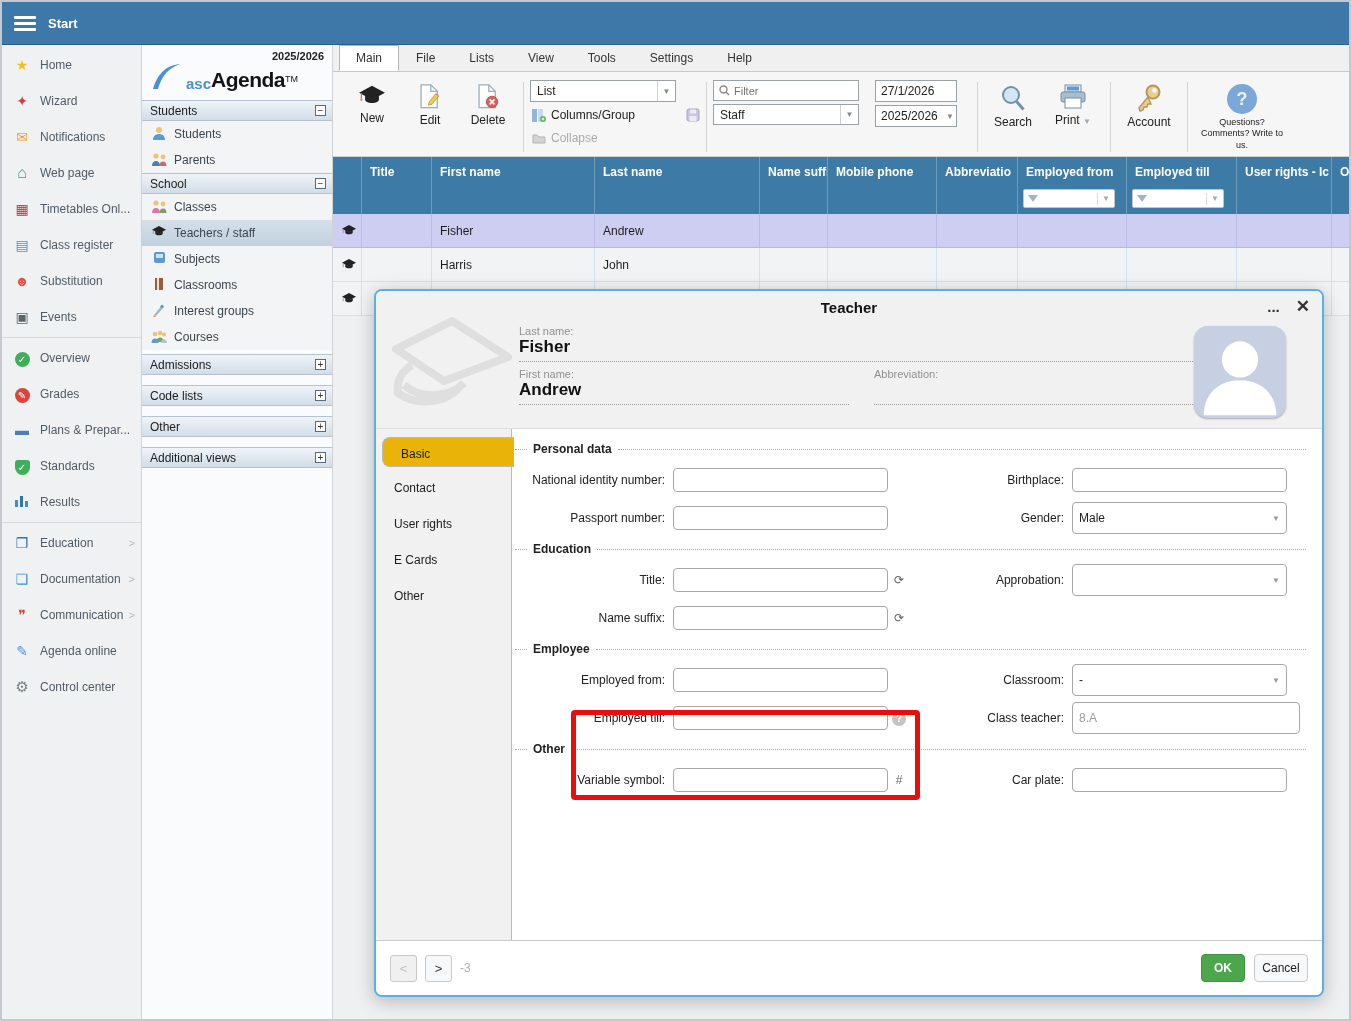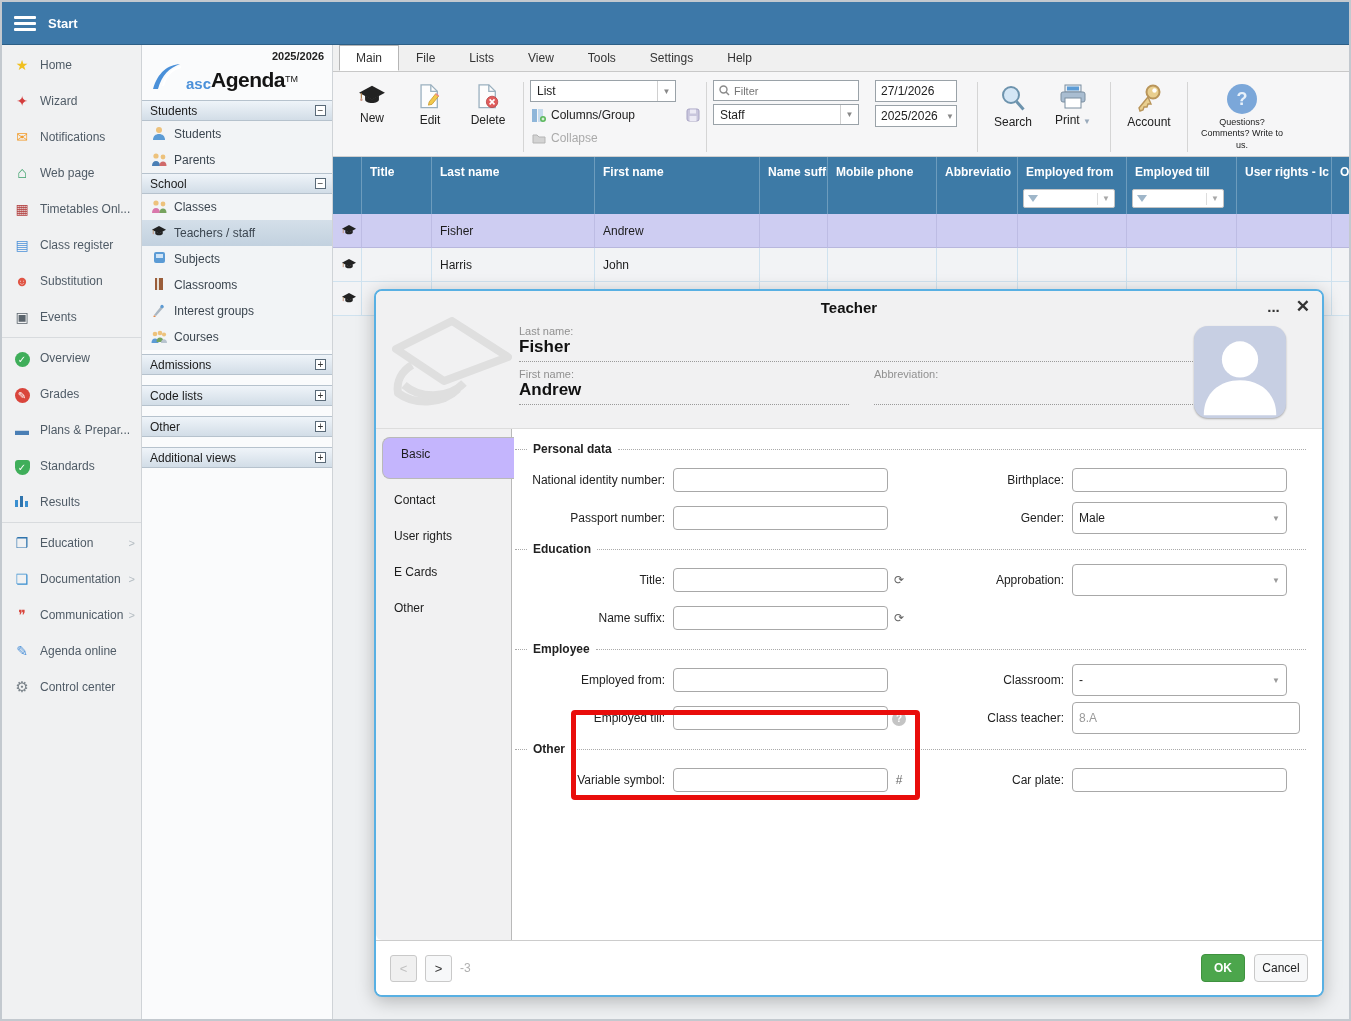--- a/index.html
+++ b/index.html
@@ -96,22 +96,22 @@
   .dctl .b { cursor:pointer; color:#333; font-weight:bold; font-size:15px; line-height:20px;}
   .ghostcap { position:absolute; left:8px; top:22px; opacity:.85;}
   .nml { font-size:11px; color:#909090; }
   .nmv { font-size:17px; font-weight:bold; color:#111; }
   .dotline { border-bottom:1px dotted #9a9a9a; }
   .avatar { position:absolute; right:36px; top:35px; width:92px; height:92px; background:#c7cfe3;
             border-radius:14px; box-shadow:0 1px 2px rgba(0,0,0,.3); overflow:hidden;}
   .dtabs { position:absolute; left:0; top:138px; width:136px; bottom:55px; background:#f1f1f2;
            border-right:1px solid #b9b9b9; border-radius:0 0 0 6px; padding-top:8px;}
   .dtab { height:30px; line-height:30px; padding-left:18px; color:#1c1c1c; cursor:pointer; margin-bottom:6px;}
-  .dtab.active { background:#c4b5fd; border:1px solid #b9b9b9; border-right:0; border-radius:8px 0 0 8px;
-                 width:132px; margin-left:5px; position:relative; left:1px; z-index:3; height:42px; line-height:32px;}
+  .dtab.active { background:#eab308; border:1px solid #b9b9b9; border-right:0; border-radius:8px 0 0 8px;
+                 width:132px; margin-left:5px; position:relative; left:1px; z-index:3; height:30px; line-height:32px;}
   .dbody { position:absolute; left:137px; top:138px; right:0; bottom:55px; background:#fff; padding:8px 16px 0 2px; border-radius:0 0 6px 0;}
   .sect { display:flex; align-items:center; font-weight:bold; color:#222; height:24px; }
   .sect::before { content:""; width:12px; border-bottom:1px dotted #aaa; margin-right:6px;}
   .sect::after { content:""; flex:1; border-bottom:1px dotted #aaa; margin-left:6px;}
   .frow { display:flex; align-items:center; height:38px; }
   .fl  { width:158px; text-align:right; padding-right:8px; color:#222; }
   .fl2 { width:150px; text-align:right; padding-right:8px; color:#222; }
   .fld { width:215px; height:24px; border:1px solid #a8a8a8; border-radius:4px; background:#fff;
          font:12px "Liberation Sans",sans-serif; padding:0 6px; color:#222; outline:none;}
   .sel2 { width:215px; height:32px; border:1px solid #a8a8a8; border-radius:4px; background:#fff;
@@ -472,22 +472,22 @@
       <div class="tbtn" style="width:96px">
         <span style="width:30px;height:30px;border-radius:50%;background:#7ba7d9;color:#e8f1fa;font-size:18px;font-weight:bold;text-align:center;line-height:30px">?</span>
         <span class="qtxt">Questions? Comments? Write to us.</span>
       </div>
     </div>
 
     <div class="grid">
       <div class="ghead">
         <div class="hc"></div>
         <div class="hc">Title</div>
+        <div class="hc">First name</div>
         <div class="hc">Last name</div>
-        <div class="hc">First name</div>
         <div class="hc">Name suffi</div>
         <div class="hc">Mobile phone</div>
         <div class="hc">Abbreviatio</div>
         <div class="hc"><span>Employed from</span>
           <span class="hfilter">
               <span class="fun"></span>
               <span class="sp"></span>
               <span class="da">▼</span>
             </span>
         </div>

